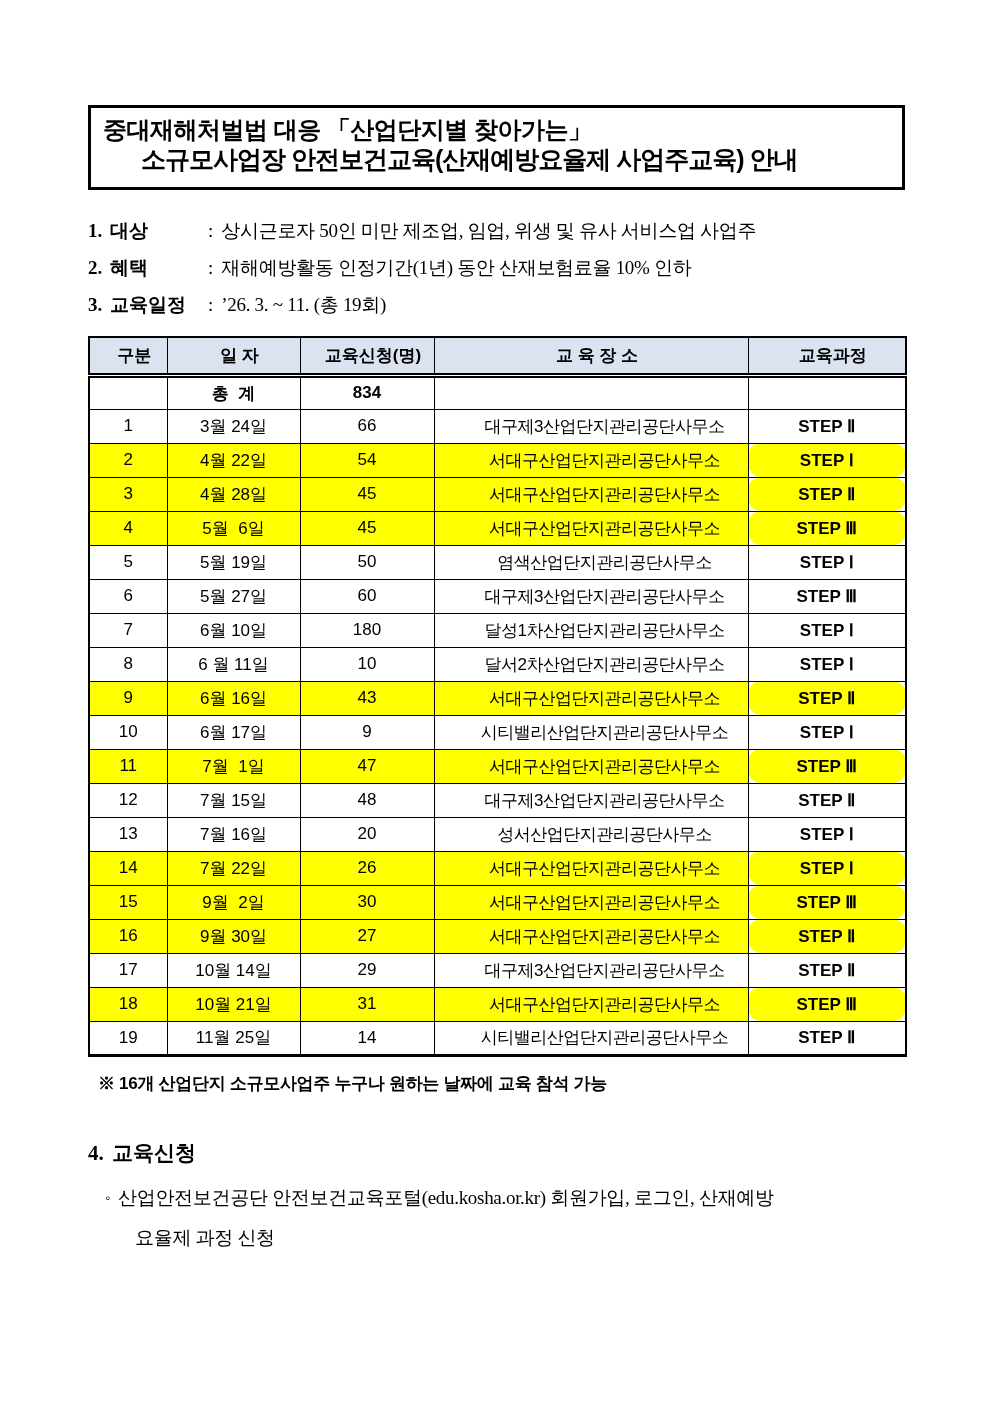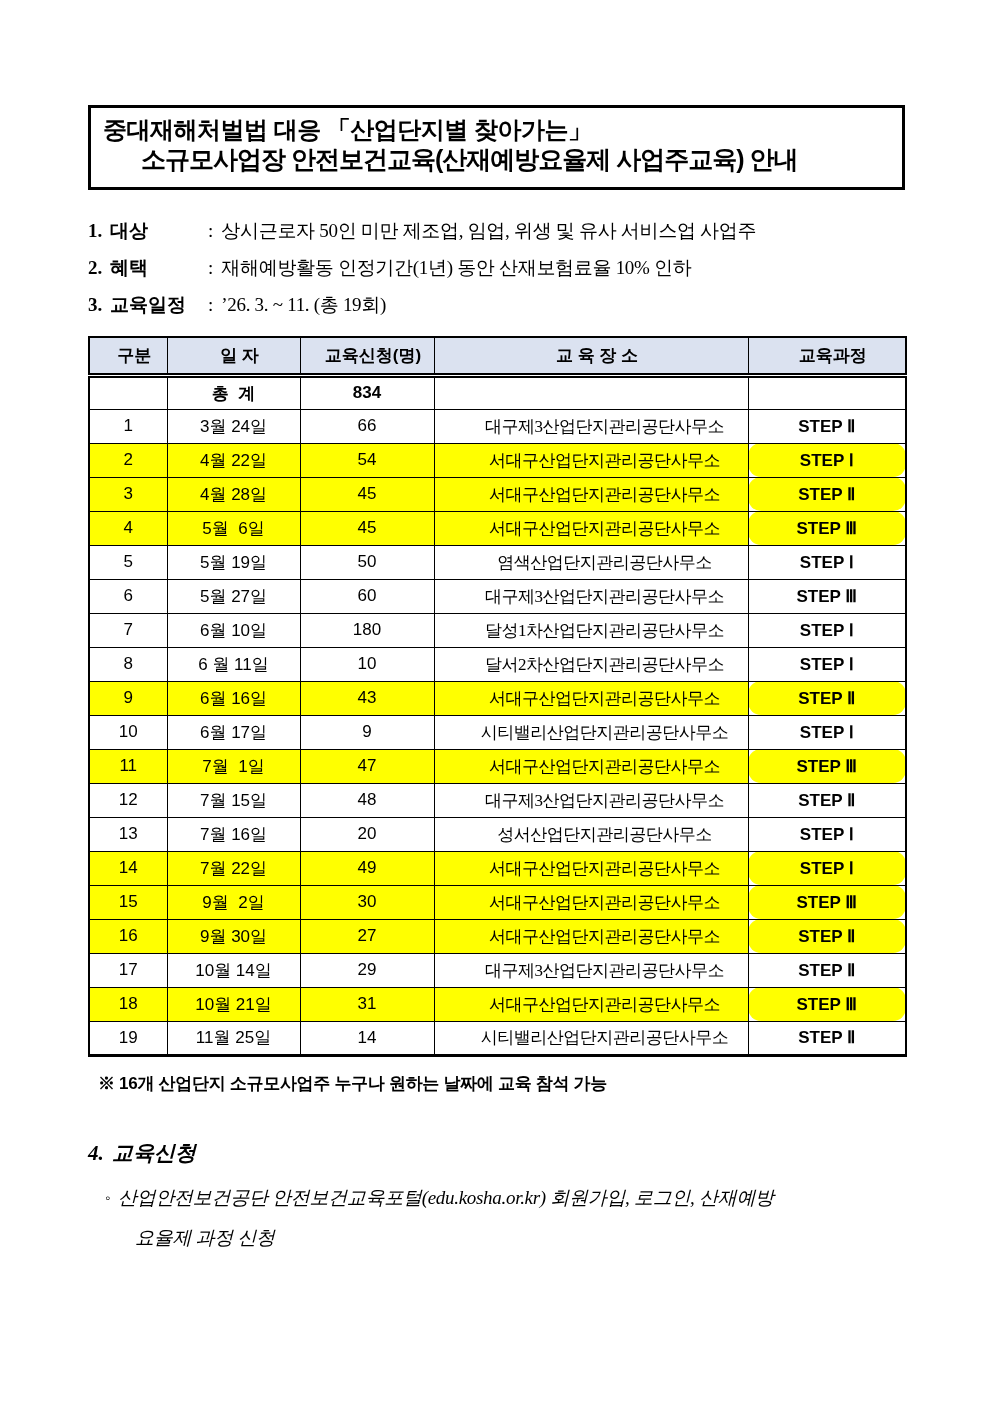--- a/index.html
+++ b/index.html
@@ -75,37 +75,37 @@
   }
   table.schedule { border:2px solid #000; border-bottom-width:3px; }
   table.schedule thead th {
     background:var(--header-bg, #dbe2f0);
     font-weight:bold;
     height:38px;
     border-bottom:5px double #000;
     letter-spacing:0;
     padding-left:12px;
   }
-  td.cell-place { text-align:left; padding-left:27px; letter-spacing:-0.5px;font-family:Liberation Serif, serif; }
+  td.cell-place { text-align:left; padding-left:27px; letter-spacing:-0.5px; }
   td.cell-course { font-weight:bold; font-size:15px; letter-spacing:0;border-radius:13px; }
   tr.total-row td { font-weight:bold; }
   tr.hl td { background:var(--hl, #ffff00); }
 
   
   .note {
     margin-top:15px;
     padding-left:10px;
     font-size:17px;
     font-weight:bold;
     letter-spacing:-0.3px;
     white-space:nowrap;
   }
 
   
-  .section4 { margin-top:44px; font-family:"Liberation Serif", serif;font-style:italic; }
+  .section4 { margin-top:44px; font-family:"Liberation Serif", serif; }
   .section4-heading { font-size:21px; font-weight:bold; line-height:28px; }
   .section4-heading .s4-num { display:inline-block; width:24px; }
   .section4-body {
     margin-top:11px;
     padding-left:17px;
     font-size:19px;
     line-height:40px;
     letter-spacing:-0.3px;
   }
   .s4-bullet { display:inline-block; width:13px; font-size:15px; vertical-align:1px; }
@@ -245,21 +245,21 @@
         <tr>
       <td>13</td>
       <td>7월 16일</td>
       <td>20</td>
       <td class="cell-place">성서산업단지관리공단사무소</td>
       <td class="cell-course">STEP Ⅰ</td>
     </tr>
         <tr class="hl">
       <td>14</td>
       <td>7월 22일</td>
-      <td>49</td>
+      <td>26</td>
       <td class="cell-place">서대구산업단지관리공단사무소</td>
       <td class="cell-course">STEP Ⅰ</td>
     </tr>
         <tr class="hl">
       <td>15</td>
       <td>9월  2일</td>
       <td>30</td>
       <td class="cell-place">서대구산업단지관리공단사무소</td>
       <td class="cell-course">STEP Ⅲ</td>
     </tr>

